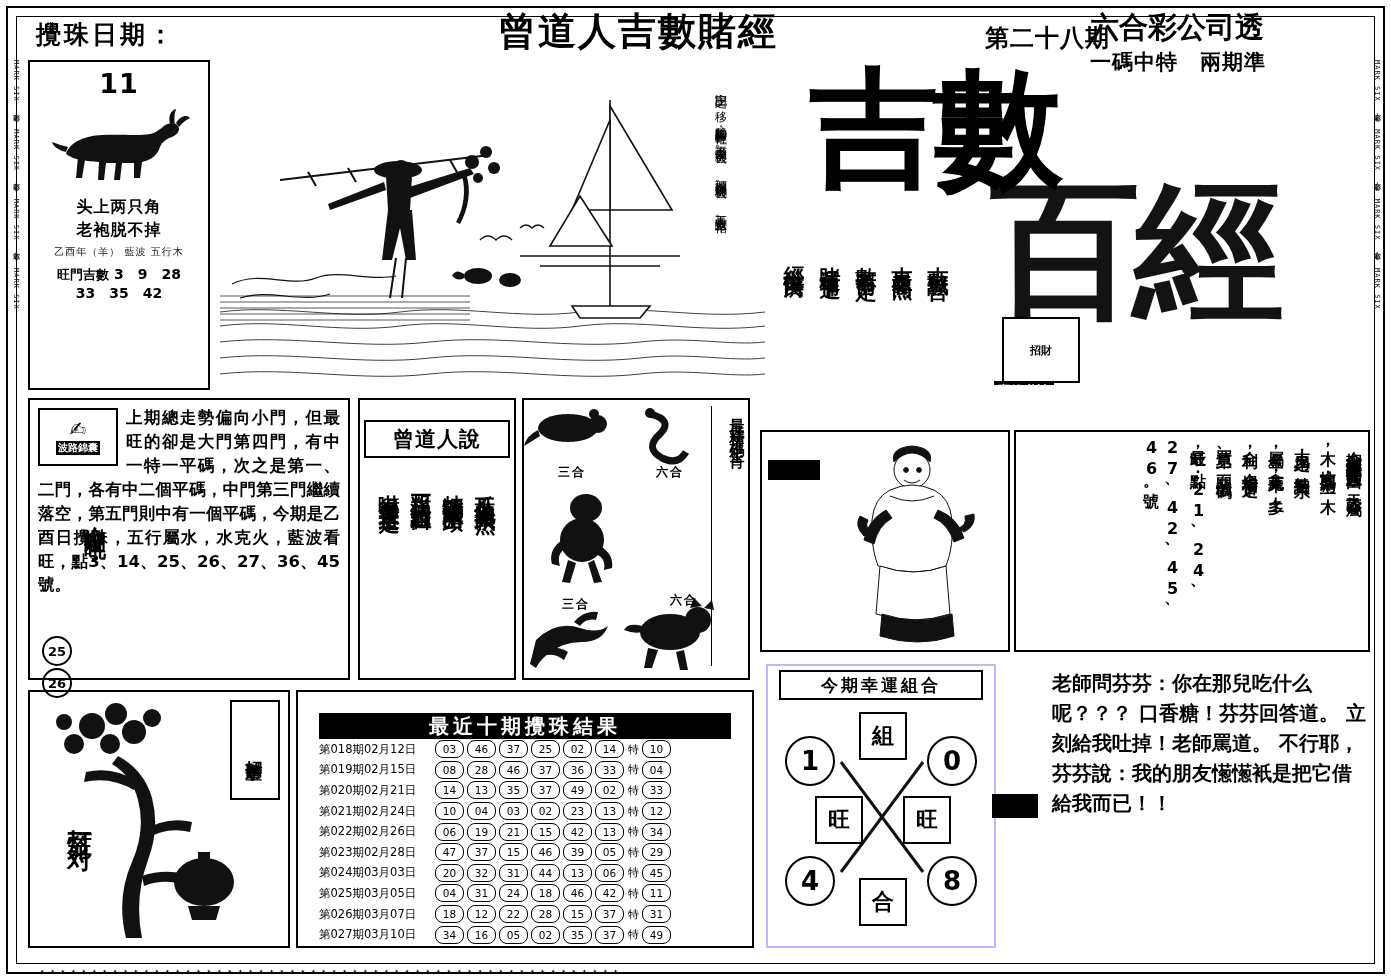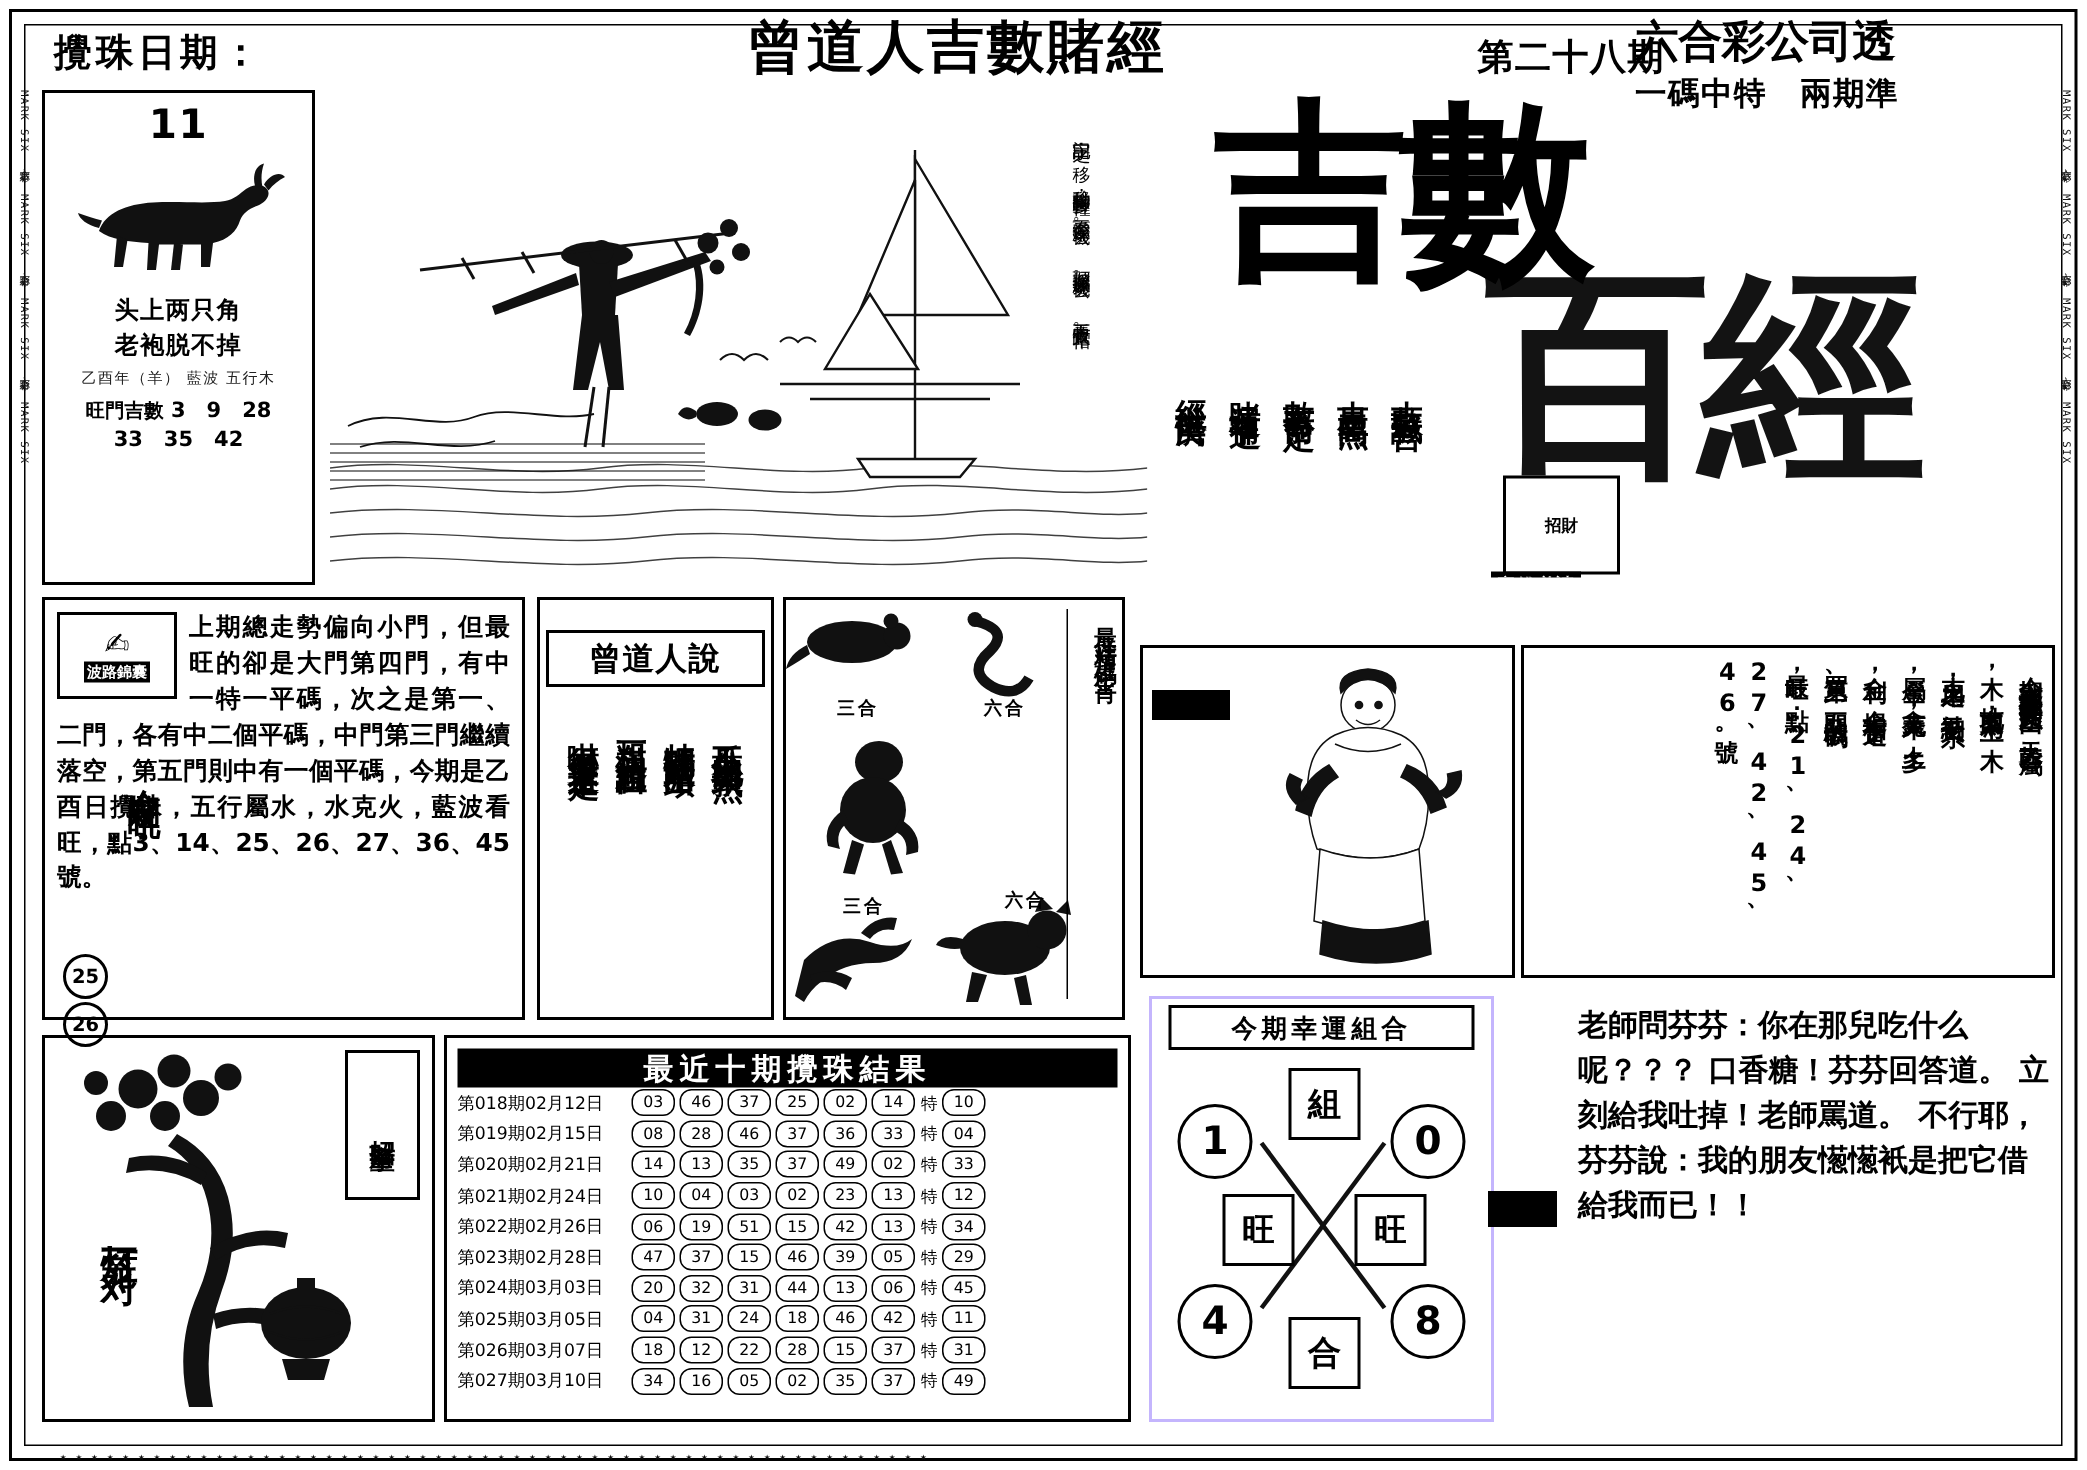--- a/index.html
+++ b/index.html
@@ -210,21 +210,21 @@
   }
   .lantern-tag{
     position:absolute;left:200px;top:8px;width:46px;height:96px;
     border:2px solid #000;writing-mode:vertical-rl;text-orientation:upright;
     font-size:17px;font-weight:bold;letter-spacing:2px;
     display:flex;align-items:center;justify-content:center;
   }
 
   .results-box{
     position:absolute;left:296px;top:690px;width:458px;height:258px;
-    border:2px solid #000;box-sizing:border-box;padding:7px;
+    border:2px solid #000;box-sizing:border-box;padding:21px;
   }
   .res-title{
     height:26px;background:#000;color:#fff;display:flex;align-items:center;justify-content:center;
     font-size:20px;font-weight:bold;letter-spacing:4px;
   }
   .res-row{
     display:flex;align-items:center;height:20.6px;font-size:11.5px;font-weight:normal;
   }
   .res-date{width:116px;white-space:nowrap;font-size:11.5px;letter-spacing:0px;}
   .num{
@@ -574,21 +574,21 @@
           <span class="num">02</span>
           <span class="num">23</span>
           <span class="num">13</span>
           <span class="res-sp">特</span>
           <span class="num">12</span>
         </div>
         <div class="res-row">
           <span class="res-date">第022期02月26日</span>
           <span class="num">06</span>
           <span class="num">19</span>
-          <span class="num">51</span>
+          <span class="num">21</span>
           <span class="num">15</span>
           <span class="num">42</span>
           <span class="num">13</span>
           <span class="res-sp">特</span>
           <span class="num">34</span>
         </div>
         <div class="res-row">
           <span class="res-date">第023期02月28日</span>
           <span class="num">47</span>
           <span class="num">37</span>

